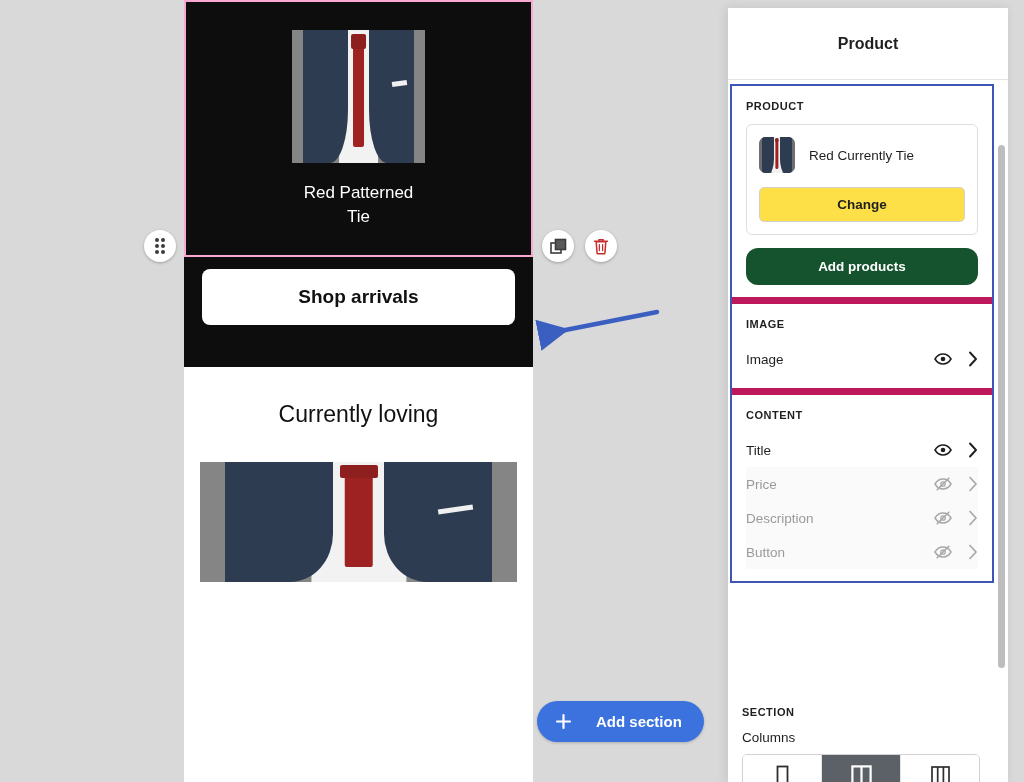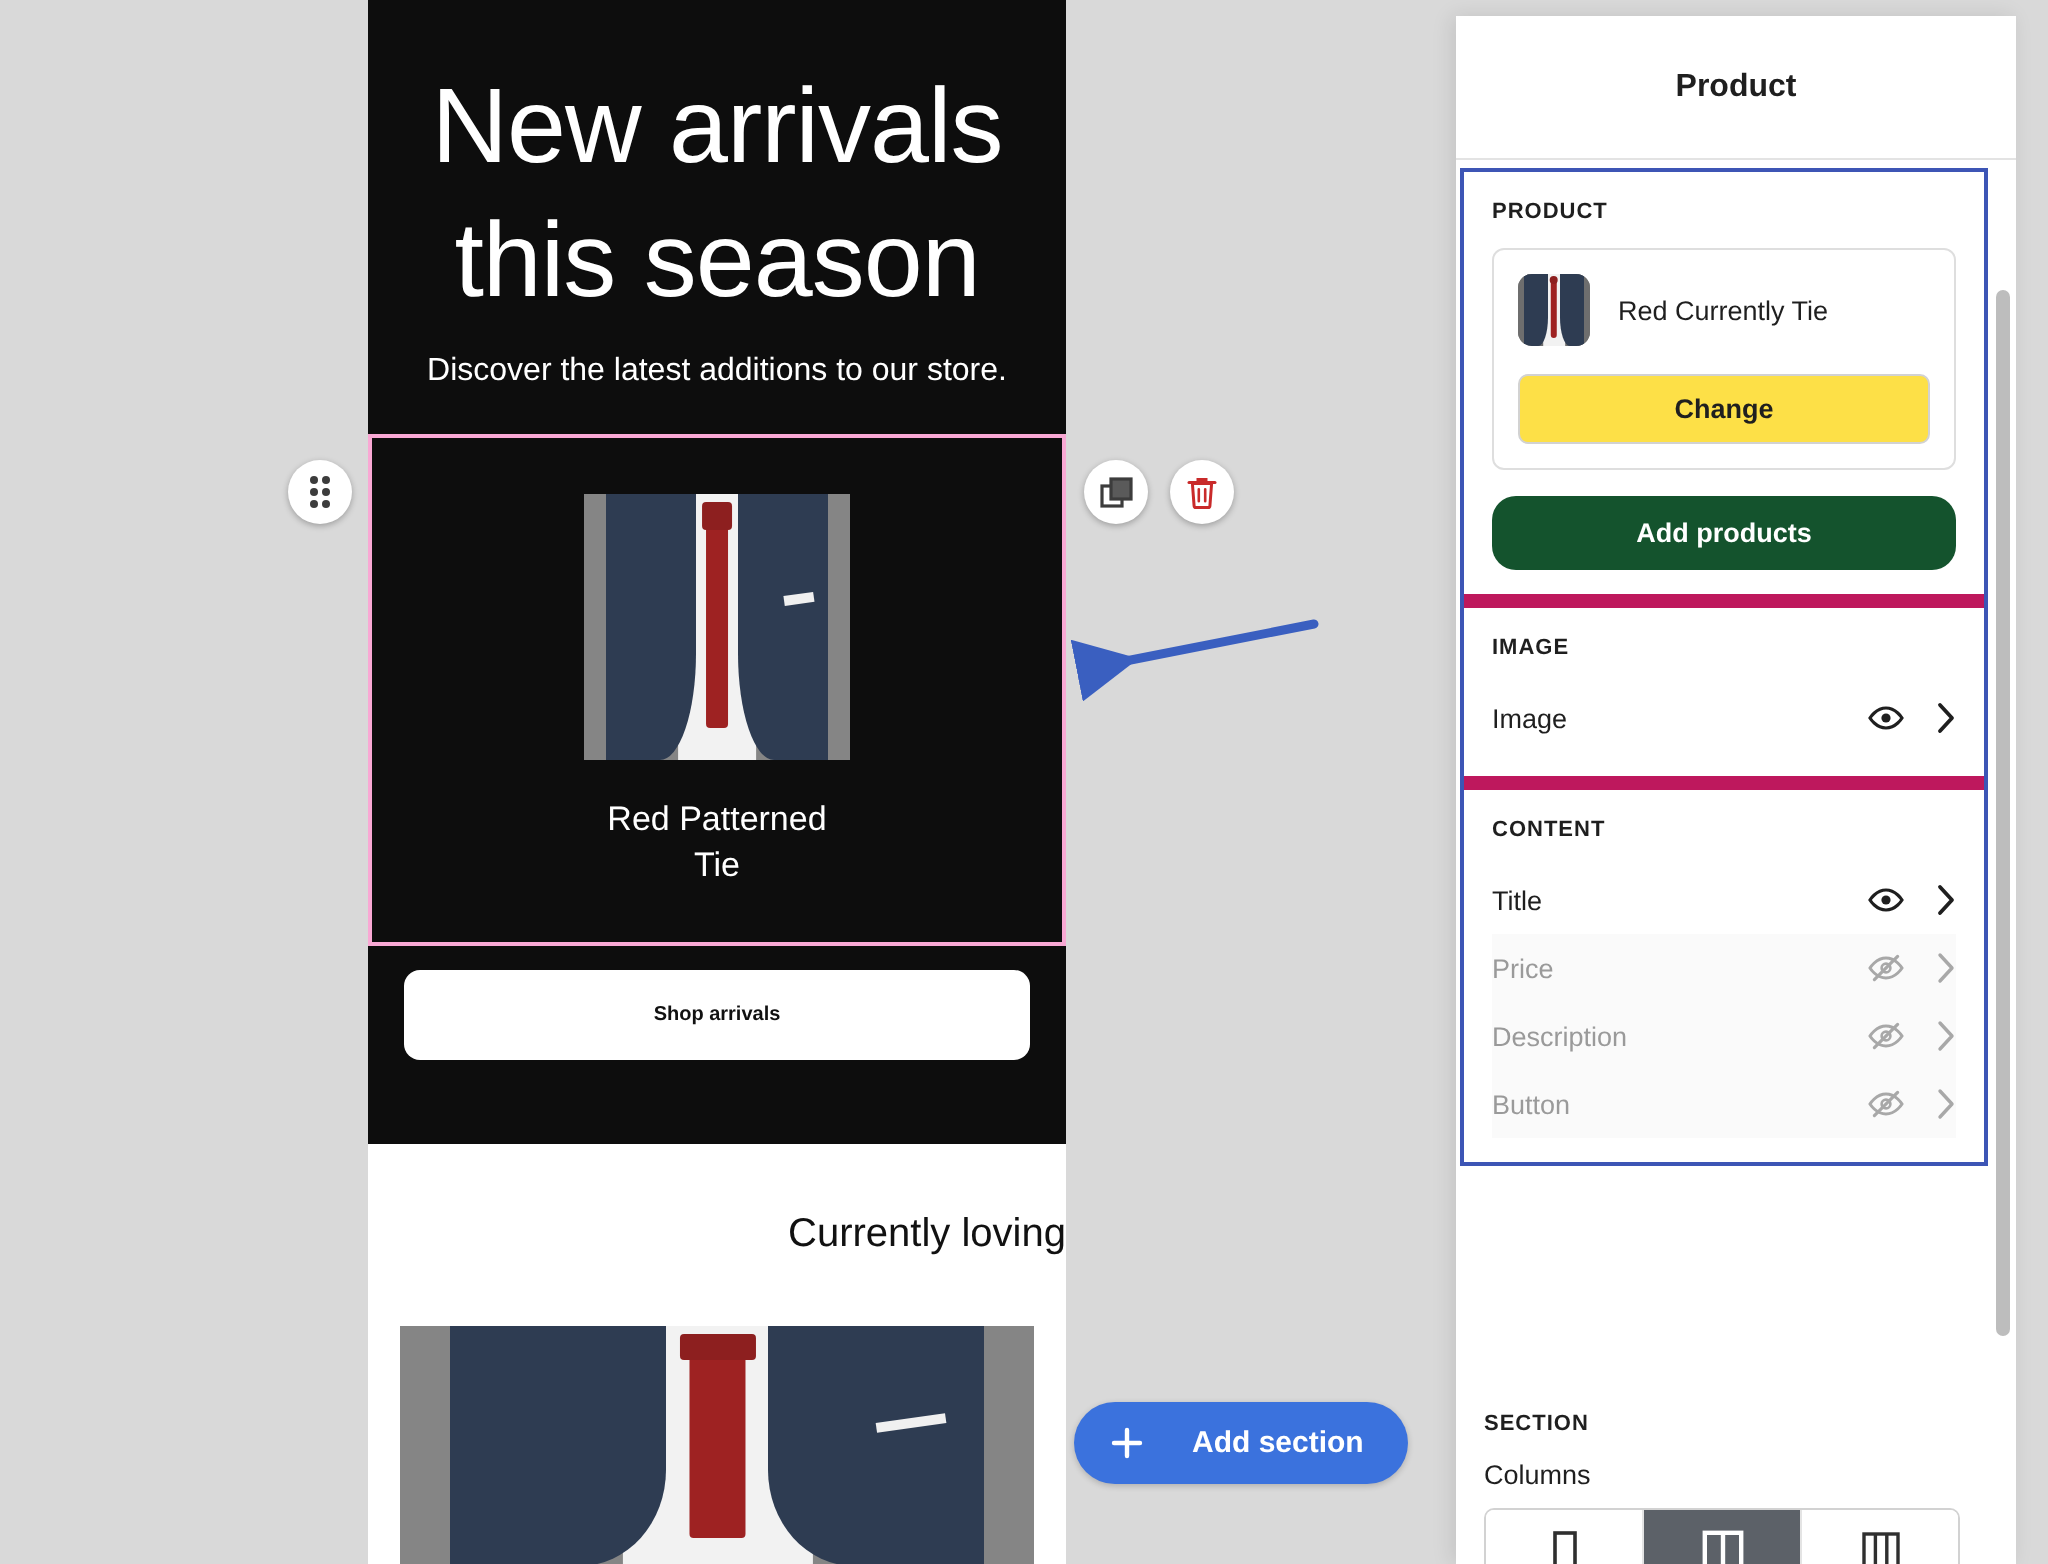--- a/index.html
+++ b/index.html
@@ -49,27 +49,27 @@
     color: #fff; text-align: center;
     font-size: 17px; line-height: 1.4;
     margin-top: 18px;
   }
 
   .arrivals-wrap { background: #0d0d0d; padding: 12px 18px 42px; }
   .shop-btn {
     background: #fff; color: #111;
     border-radius: 8px; border: none;
     width: 100%; padding: 17px 0;
-    font-size: 10px; font-weight: 700;
+    font-size: 19px; font-weight: 700;
     font-family: inherit; cursor: pointer;
   }
 
   .loving { background: #fff; padding: 34px 0 0; }
   .loving-title {
-    text-align: right; font-size: 20px;
+    text-align: center; font-size: 23px;
     color: #111; font-weight: 400;
   }
   .loving-photo {
     width: 317px; height: 120px;
     margin: 34px auto 0; background: #757575;
     position: relative; overflow: hidden;
   }
 
   
   .suit { position: absolute; inset: 0; }
@@ -215,27 +215,20 @@
   }
 </style>
 </head>
 <body>
 
 <div class="screen">
   <div class="canvas-bg"></div>
 
   <div class="preview">
 
-    <div class="hero">
-      <div class="hero-title">
-        <div>New arrivals</div>
-        <div>this season</div>
-      </div>
-      <div class="hero-sub">Discover the latest additions to our store.</div>
-    </div>
 
     <div class="product-block">
       <div class="product-photo">
         <div class="suit">
           <div class="bg"></div>
             <div class="head"></div>
           <div class="shirt"></div>
           <div class="jacketL"></div>
             <div class="jacketR"></div>
           <div class="tie"></div>

